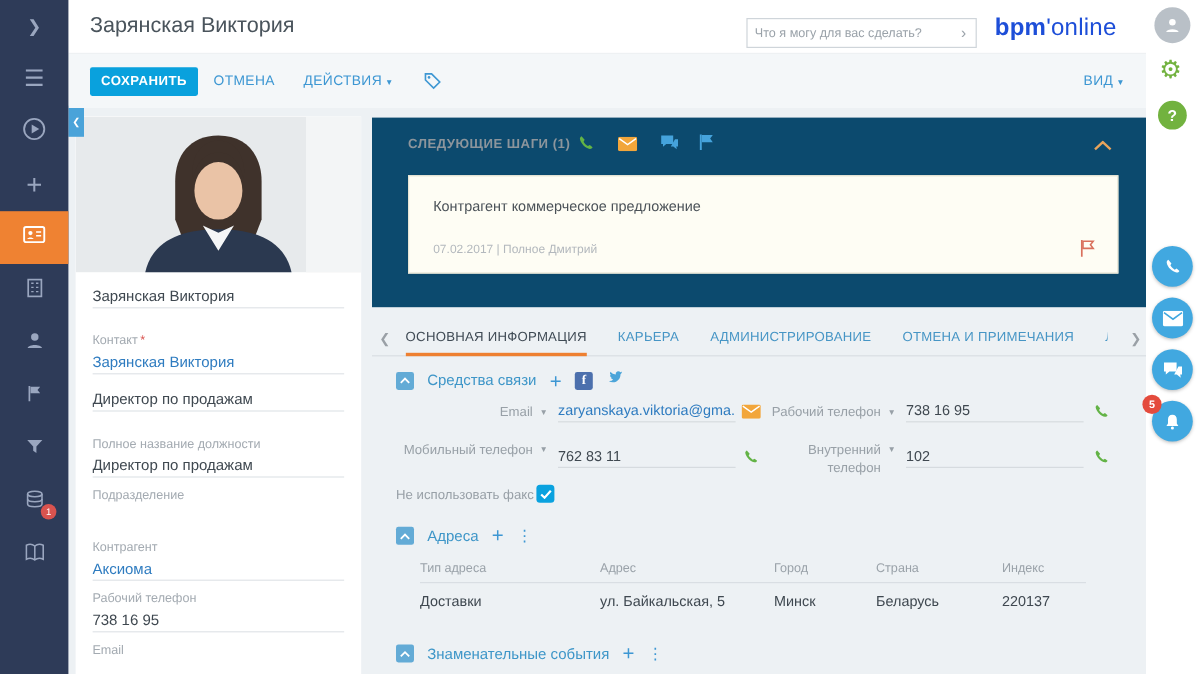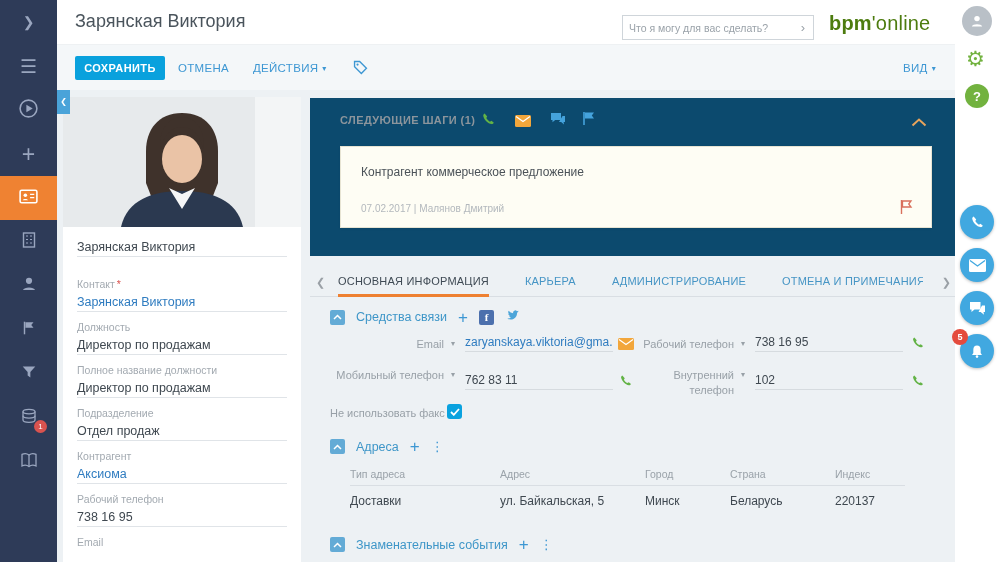--- a/index.html
+++ b/index.html
@@ -13,21 +13,21 @@
   .nav-glyph { font-size:19px; line-height:1; }
   .nav-badge { position:absolute; right:10px; bottom:7px; min-width:13px; height:13px; border-radius:7px; background:#d9534f; color:#fff; font-size:8px; display:flex; align-items:center; justify-content:center; padding:0 2px; }
 
   
   .topbar { position:absolute; left:57px; top:0; width:898px; height:45px; background:#fff; border-bottom:1px solid #eef1f3; z-index:10; }
   .page-title { position:absolute; left:18px; top:11px; font-size:18px; font-weight:400; color:#4a545c; }
   .search { position:absolute; left:565px; top:15px; width:192px; height:25px; background:#fff; border:1px solid #cfd5da; display:flex; align-items:center; }
   .search-input { flex:1; border:none; outline:none; font-family:"Liberation Sans", sans-serif; font-size:10.5px; color:#6b747c; padding:0 6px; background:transparent; }
   .search-input::placeholder { color:#9aa2a9; }
   .search-go { width:20px; text-align:center; color:#9aa2a9; font-size:13px; cursor:pointer; }
-  .logo { position:absolute; left:772px; top:12px; font-size:20px; color:#4d7c0f; letter-spacing:.2px; }
+  .logo { position:absolute; left:772px; top:12px; font-size:20px; color:#1d4ed8; letter-spacing:.2px; }
   .logo-b { font-weight:700; }
 
   
   .toolbar { position:absolute; left:57px; top:45px; width:898px; height:45px; background:#f4f7f9; z-index:9; }
   .btn-save { position:absolute; left:18px; top:11px; width:90px; height:24px; background:#09a1dd; color:#fff; border:none; border-radius:2px; font-family:"Liberation Sans", sans-serif; font-size:11px; font-weight:700; letter-spacing:.4px; cursor:pointer; }
   .btn-link { position:absolute; top:11px; height:24px; background:none; border:none; color:#3d97d3; font-family:"Liberation Sans", sans-serif; font-size:11.5px; letter-spacing:.3px; cursor:pointer; display:flex; align-items:center; gap:4px; }
   .caret { font-size:8px; }
   .tag-btn { position:absolute; left:295px; top:14px; cursor:pointer; }
 
   
@@ -57,21 +57,21 @@
   .next-steps { position:absolute; left:0; top:8px; width:645px; height:158px; background:#0c4a6e; }
   .ns-title { position:absolute; left:30px; top:16px; font-size:11px; font-weight:700; letter-spacing:.4px; color:#8c959c; }
   .ns-icon { position:absolute; top:13px; cursor:pointer; }
   .ns-collapse { position:absolute; right:28px; top:15px; cursor:pointer; }
   .task-card { position:absolute; left:30px; top:48px; width:592px; height:82px; background:#fefdf4; border:1px solid #e7e4d3; box-shadow:0 1px 2px rgba(0,0,0,.06); cursor:pointer; }
   .task-subject { position:absolute; left:20px; top:18px; font-size:12px; color:#4b5258; }
   .task-meta { position:absolute; left:20px; top:56px; font-size:10px; color:#b3b8bd; }
   .task-flag { position:absolute; right:18px; top:52px; }
 
   .tabs-row { position:absolute; left:0; top:178px; width:645px; height:29px; border-bottom:1px solid #d9dee3; }
-  .tabs { position:absolute; left:28px; top:0; height:29px; display:flex; gap:36px; overflow:hidden; width:585px; }
+  .tabs { position:absolute; left:28px; top:0; height:29px; display:flex; gap:26px; overflow:hidden; width:585px; }
   .tab { font-size:11px; letter-spacing:.2px; color:#4695c5; padding-top:7px; height:29px; cursor:pointer; white-space:nowrap; }
   .tab.active { color:#3f4a54; border-bottom:3px solid #ee8031; font-weight:400; }
   .tab-chevron { position:absolute; top:8px; color:#9aa0a6; font-size:11px; cursor:pointer; }
 
   .sec-header { position:absolute; left:20px; display:flex; align-items:center; gap:11px; }
   .sec-toggle { width:15px; height:15px; border-radius:2px; background:#63abd6; display:flex; align-items:center; justify-content:center; cursor:pointer; }
   .sec-title { font-size:12.5px; color:#3e96c8; cursor:default; }
   .sec-plus { color:#3d97d3; font-size:17px; line-height:1; cursor:pointer; }
   .sec-kebab { color:#3d97d3; font-size:13px; cursor:pointer; }
   .fb-badge { width:15px; height:15px; border-radius:2px; background:#4c70ad; color:#fff; font-size:11px; font-weight:700; font-family:"Liberation Serif", serif; display:flex; align-items:center; justify-content:center; cursor:pointer; }
@@ -230,30 +230,28 @@
     </svg>
     <div class="fields">
       <div class="field">
         <div class="f-value">Зарянская Виктория</div>
       </div>
       <div class="field">
         <div class="f-label"><span>Контакт</span><span class="req">*</span></div>
         <div class="f-value link">Зарянская Виктория</div>
       </div>
       <div class="field">
-        <div class="f-label">Должность</div>
         <div class="f-value">Директор по продажам</div>
       </div>
       <div class="field">
         <div class="f-label">Полное название должности</div>
         <div class="f-value">Директор по продажам</div>
       </div>
       <div class="field">
         <div class="f-label">Подразделение</div>
-        <div class="f-value">Отдел продаж</div>
       </div>
       <div class="field">
         <div class="f-label">Контрагент</div>
         <div class="f-value link">Аксиома</div>
       </div>
       <div class="field">
         <div class="f-label">Рабочий телефон</div>
         <div class="f-value">738 16 95</div>
       </div>
       <div class="field">
@@ -281,21 +279,21 @@
       <span class="ns-icon" style="left:272px;top:13px"><svg width="14" height="15" viewBox="0 0 14 15">
             <path d="M2 1v13" stroke="#45a3dc" stroke-width="1.6"></path>
             <path d="M3 1.5h9L9.8 4.5 12 7.5H3z" fill="#45a3dc"></path>
           </svg></span>
       <span class="ns-collapse"><svg width="16" height="9" viewBox="0 0 16 9">
             <path d="M1.5 7.5L8 1.5l6.5 6" fill="none" stroke="#e8a45c" stroke-width="2"></path>
           </svg></span>
 
       <div class="task-card">
         <div class="task-subject">Контрагент коммерческое предложение</div>
-        <div class="task-meta"><span>07.02.2017</span> <span>|</span> <span>Малянов Дмитрий</span></div>
+        <div class="task-meta"><span>07.02.2017</span> <span>|</span> <span>Полное Дмитрий</span></div>
         <span class="task-flag"><svg width="14" height="16" viewBox="0 0 14 16">
               <path d="M2.5 1v14" stroke="#d9705c" stroke-width="1.4"></path>
               <path d="M3.5 2H12L9.7 5l2.3 3H3.5z" fill="none" stroke="#d9705c" stroke-width="1.3"></path>
             </svg></span>
       </div>
     </div>
 
     <div class="tabs-row">
       <span class="tab-chevron" style="left:6px">❮</span>
       <div class="tabs">

